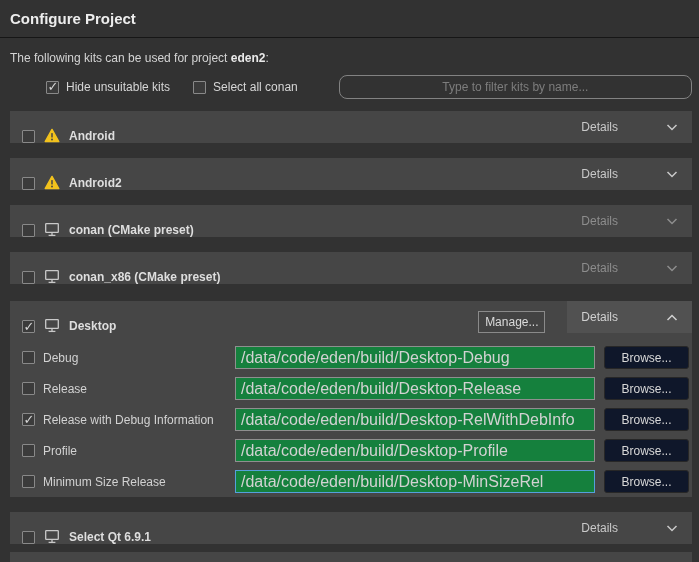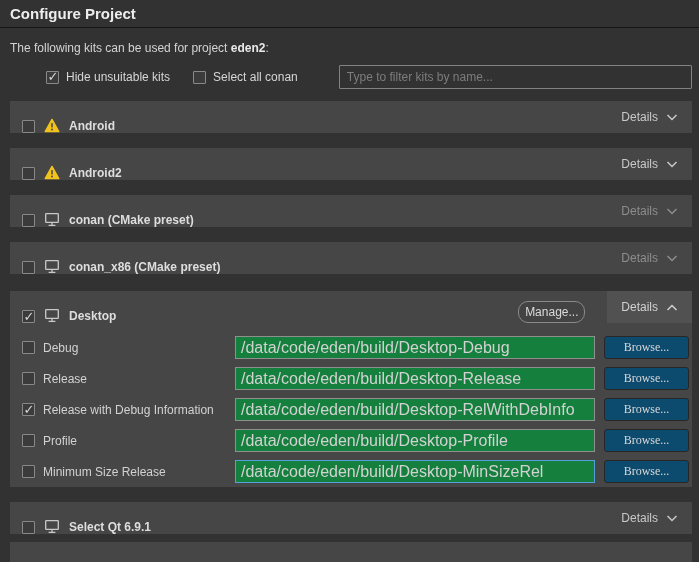--- a/index.html
+++ b/index.html
@@ -6,71 +6,71 @@
   html, body { margin: 0; padding: 0; }
   body {
     width: 699px; height: 562px; overflow: hidden;
     background: #323232;
     font-family: "Liberation Sans", "DejaVu Sans", sans-serif;
     font-size: 12px; color: #d2d2d2;
     -webkit-font-smoothing: antialiased;
   }
 
   
-  .page-header { height: 28px; display: flex; align-items: center; padding: 0 10px;
+  .page-header { height: 38px; display: flex; align-items: center; padding: 0 10px;
                  border-bottom: 1px solid #161616; }
   .page-title { font-size: 15px; font-weight: bold; color: #ededed; }
 
   .intro { margin: 13px 10px 0 10px; color: #d4d4d4; }
   .intro .proj { font-weight: bold; color: #e9e9e9; }
 
   
   .controls { display: flex; align-items: center; margin: 10px 7px 0 14px; height: 24px; padding-left: 32px; }
   .cb-group { display: flex; align-items: center; margin-right: 23px; }
   .cb { width: 13px; height: 13px; flex: 0 0 13px; border: 1px solid #898989; background: #3b3b3b;
         border-radius: 1px; position: relative; display: inline-block; }
   .cb.checked::after { content: "\2713"; position: absolute; left: 0.5px; top: -2.5px;
         font-size: 13px; color: #d6d6d6; }
   .cb-label { margin-left: 7px; color: #d6d6d6; }
   .filter-input { flex: 1; margin-left: 18px; height: 24px; background: #323232;
-        border: 1px solid #828282; border-radius: 1px; color: #d5d5d5; padding: 0 7px;
-        font-family: inherit; font-size: 12px; outline: none; }
+        border: 1px solid #828282; border-radius: 8px; color: #d5d5d5; padding: 0 7px;
+        font-family: inherit; font-size: 12px; outline: none; text-align: center; }
   .filter-input::placeholder { color: #7d7d7d; }
 
   
   .kit-section { margin: 15px 7px 0 10px; background: #464646; }
   .kit-section.first { margin-top: 12px; }
   .kit-section.desktop { margin-top: 17px; }
   .kit-header { height: 32px; display: flex; align-items: flex-end; padding: 0 0 0 12px; }
   .kit-icon { margin-left: 9px; display: flex; align-items: center; }
   .kit-name { margin-left: 9px; font-weight: bold; color: #dedede; }
   .details-toggle { margin-left: auto; height: 100%; display: flex; align-items: center;
-        padding: 0 14px; color: #c9c9c9; cursor: default; }
+        padding: 0 14px; color: #c9c9c9; cursor: default; gap: 40px; }
   .details-toggle .details-label { margin-right: 8px; }
   .details-toggle.disabled { color: #8d8d8d; }
   .details-toggle.expanded { background: #515151; margin-left: 12px; color: #d0d0d0; }
   .chev { display: flex; align-items: center; }
   .chev.up svg { transform: rotate(180deg); }
 
   .manage-button { margin-left: auto; margin-right: 10px; width: 67px; height: 22px;
-        background: #434343; border: 1px solid #8a8a8a; border-radius: 10px;
+        background: #434343; border: 1px solid #8a8a8a; border-radius: 0;
         color: #dadada; font-family: inherit; font-size: 12px; padding: 0; }
 
   
   .kit-body { padding: 13px 3px 4px 10px; }
   .config-row { display: flex; align-items: center; height: 23px; margin-bottom: 8px; }
   .config-row:last-child { margin-bottom: 0; }
   .config-row .cb { margin-left: 2px; }
   .config-label { margin-left: 8px; width: 192px; flex: 0 0 192px; color: #d2d2d2; }
   .path-input { flex: 1; height: 23px; background: #15803d; border: 1px solid #8f8f8f;
         color: #d2d2d2; padding: 0 5px; font-family: inherit; font-size: 16px; outline: none; }
   .path-input.focused { border: 1px solid #55a0dc; }
   .browse-button { margin-left: 9px; width: 85px; flex: 0 0 85px; height: 23px;
-        background: #0c4a6e; border: 1px solid #272727; border-radius: 3px;
-        color: #d8d8d8; font-family: Liberation Serif, serif; font-size: 12px; padding: 0; }
+        background: #0f172a; border: 1px solid #272727; border-radius: 3px;
+        color: #d8d8d8; font-family: Liberation Sans, sans-serif; font-size: 12px; padding: 0; }
 
   .bottom-strip { margin: 8px 7px 0 10px; height: 20px; background: #464646; }
 </style>
 </head>
 <body>
 
 <div class="page-header">
   <span class="page-title">Configure Project</span>
 </div>
 

